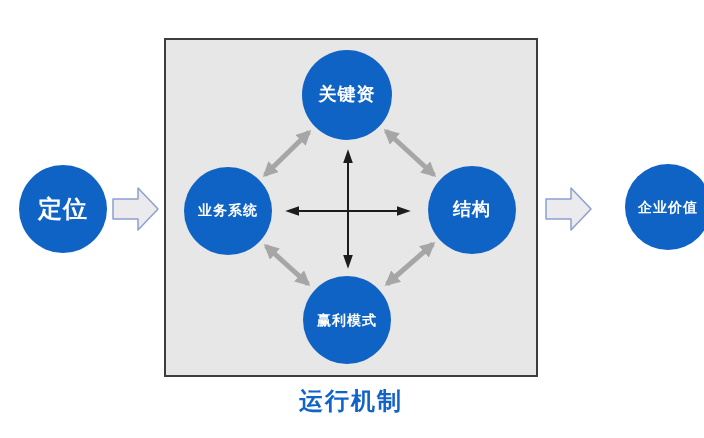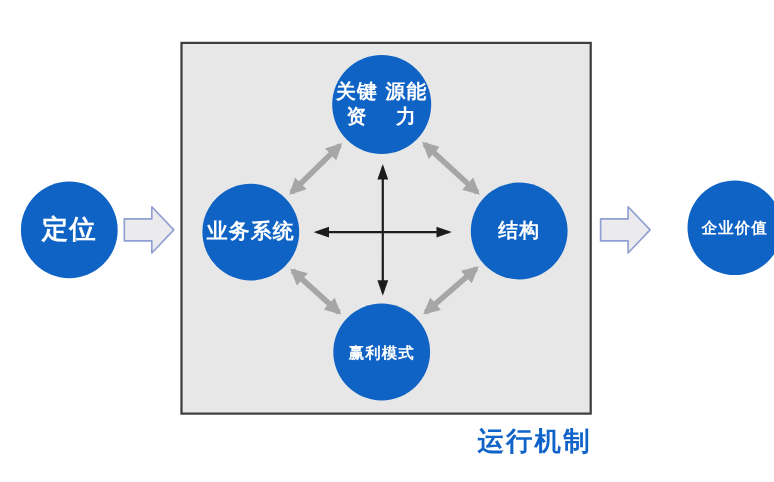--- a/index.html
+++ b/index.html
@@ -53,29 +53,29 @@
     display:flex;
     flex-direction:row;
     align-items:center;
     justify-content:center;
     text-align:center;
     line-height:1.3;
     letter-spacing:1px;
   }
   .node-positioning{ left:19px;  top:165px; width:88px; height:88px; font-size:24px; }
   .node-key-resources{ left:302px; top:50px;  width:90px; height:90px; font-size:18px; }
-  .node-business-system{ left:184px; top:167px; width:88px; height:88px; font-size:19px; }
+  .node-business-system{ left:184px; top:167px; width:88px; height:88px; font-size:14px;font-family:Liberation Serif, serif; }
   .node-cash-flow{ left:428px; top:166px; width:88px; height:88px; font-size:18px; }
   .node-profit-model{ left:303px; top:276px; width:88px; height:88px; font-size:14px; }
   .node-enterprise-value{ left:625px; top:164px; width:86px; height:86px; font-size:14px; }
   .box-title{
     position:absolute;
     left:164px; top:385px;
     width:374px;
-    text-align:right;
+    text-align:center;
     font-size:24px;
     font-weight:bold;
     letter-spacing:2px;
     color:var(--title-blue,#1063c8);
   }
 </style>
 </head>
 <body>
 
 <div class="stage">
@@ -103,21 +103,20 @@
     <polygon class="block-arrow" points="113,199 138,199 138,188 158,209 138,230 138,219 113,219"></polygon>
     <polygon class="block-arrow" points="546,199 571,199 571,188 591,209 571,230 571,219 546,219"></polygon>
   </svg>
 
   <div class="node node-positioning">
     <span>定位</span>
   </div>
 
   <div class="node node-key-resources">
     <span>关键资</span>
-    <span>源能力</span>
   </div>
 
   <div class="node node-business-system">
     <span>业务</span>
     <span>系统</span>
   </div>
 
   <div class="node node-cash-flow">
     <span>结构</span>
   </div>

